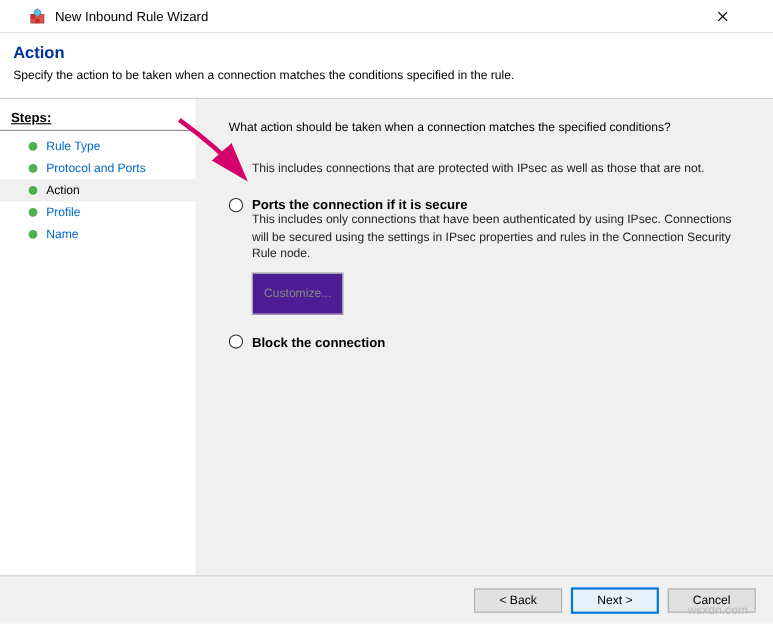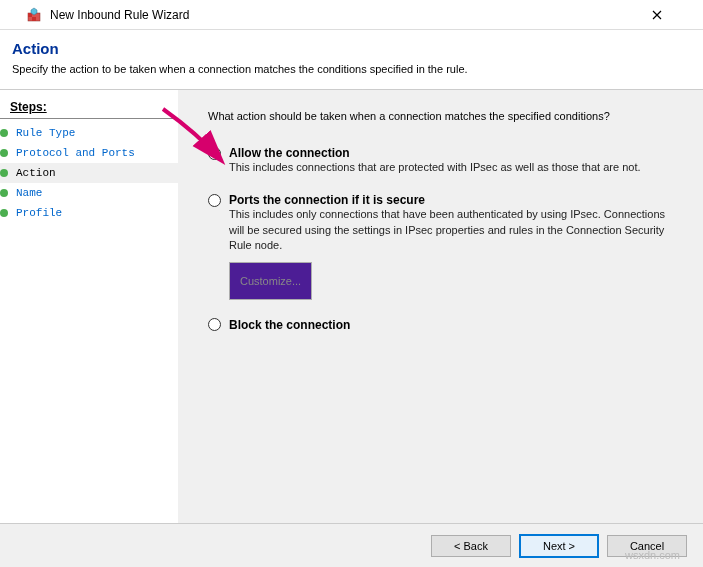--- a/index.html
+++ b/index.html
@@ -58,24 +58,23 @@
       font-weight: bold;
       font-size: 12px;
       padding: 4px 10px 4px 10px;
       border-bottom: 1px solid #888;
       margin-bottom: 4px;
       text-decoration: underline;
     }
     .step-item {
       display: flex;
       align-items: center;
-      padding: 4px 0;
+      padding: 4px 26px;
       font-size: 11px;
       cursor: default;
-      font-family: Liberation Mono, monospace;
     }
     .step-item .bullet {
       width: 8px; height: 8px;
       border-radius: 50%;
       background: #4caf50;
       margin-right: 8px;
       flex-shrink: 0;
     }
     .step-item .label { color: #0066cc; }
     .step-item.active { background: #f0f0f0; }
@@ -206,36 +205,32 @@
     <div class="step-item">
       <span class="bullet"></span>
       <span class="label">Protocol and Ports</span>
     </div>
     <div class="step-item active">
       <span class="bullet"></span>
       <span class="label">Action</span>
     </div>
     <div class="step-item">
       <span class="bullet"></span>
+      <span class="label">Profile</span>
+    </div>
+    <div class="step-item">
+      <span class="bullet"></span>
       <span class="label">Name</span>
-    </div>
-    <div class="step-item">
-      <span class="bullet"></span>
-      <span class="label">Profile</span>
     </div>
   </div>
 
   <div class="content-panel">
     <div class="question">What action should be taken when a connection matches the specified conditions?</div>
 
     <div class="option">
-      <div class="option-row">
-        <span class="radio checked"></span>
-        <span class="option-label">Allow the connection</span>
-      </div>
       <div class="option-desc">This includes connections that are protected with IPsec as well as those that are not.</div>
     </div>
 
     <div class="option">
       <div class="option-row">
         <span class="radio"></span>
         <span class="option-label">Ports the connection if it is secure</span>
       </div>
       <div class="option-desc">This includes only connections that have been authenticated by using IPsec.  Connections will be secured using the settings in IPsec properties and rules in the Connection Security Rule node.</div>
       <button class="customize-btn" disabled="">Customize...</button>

